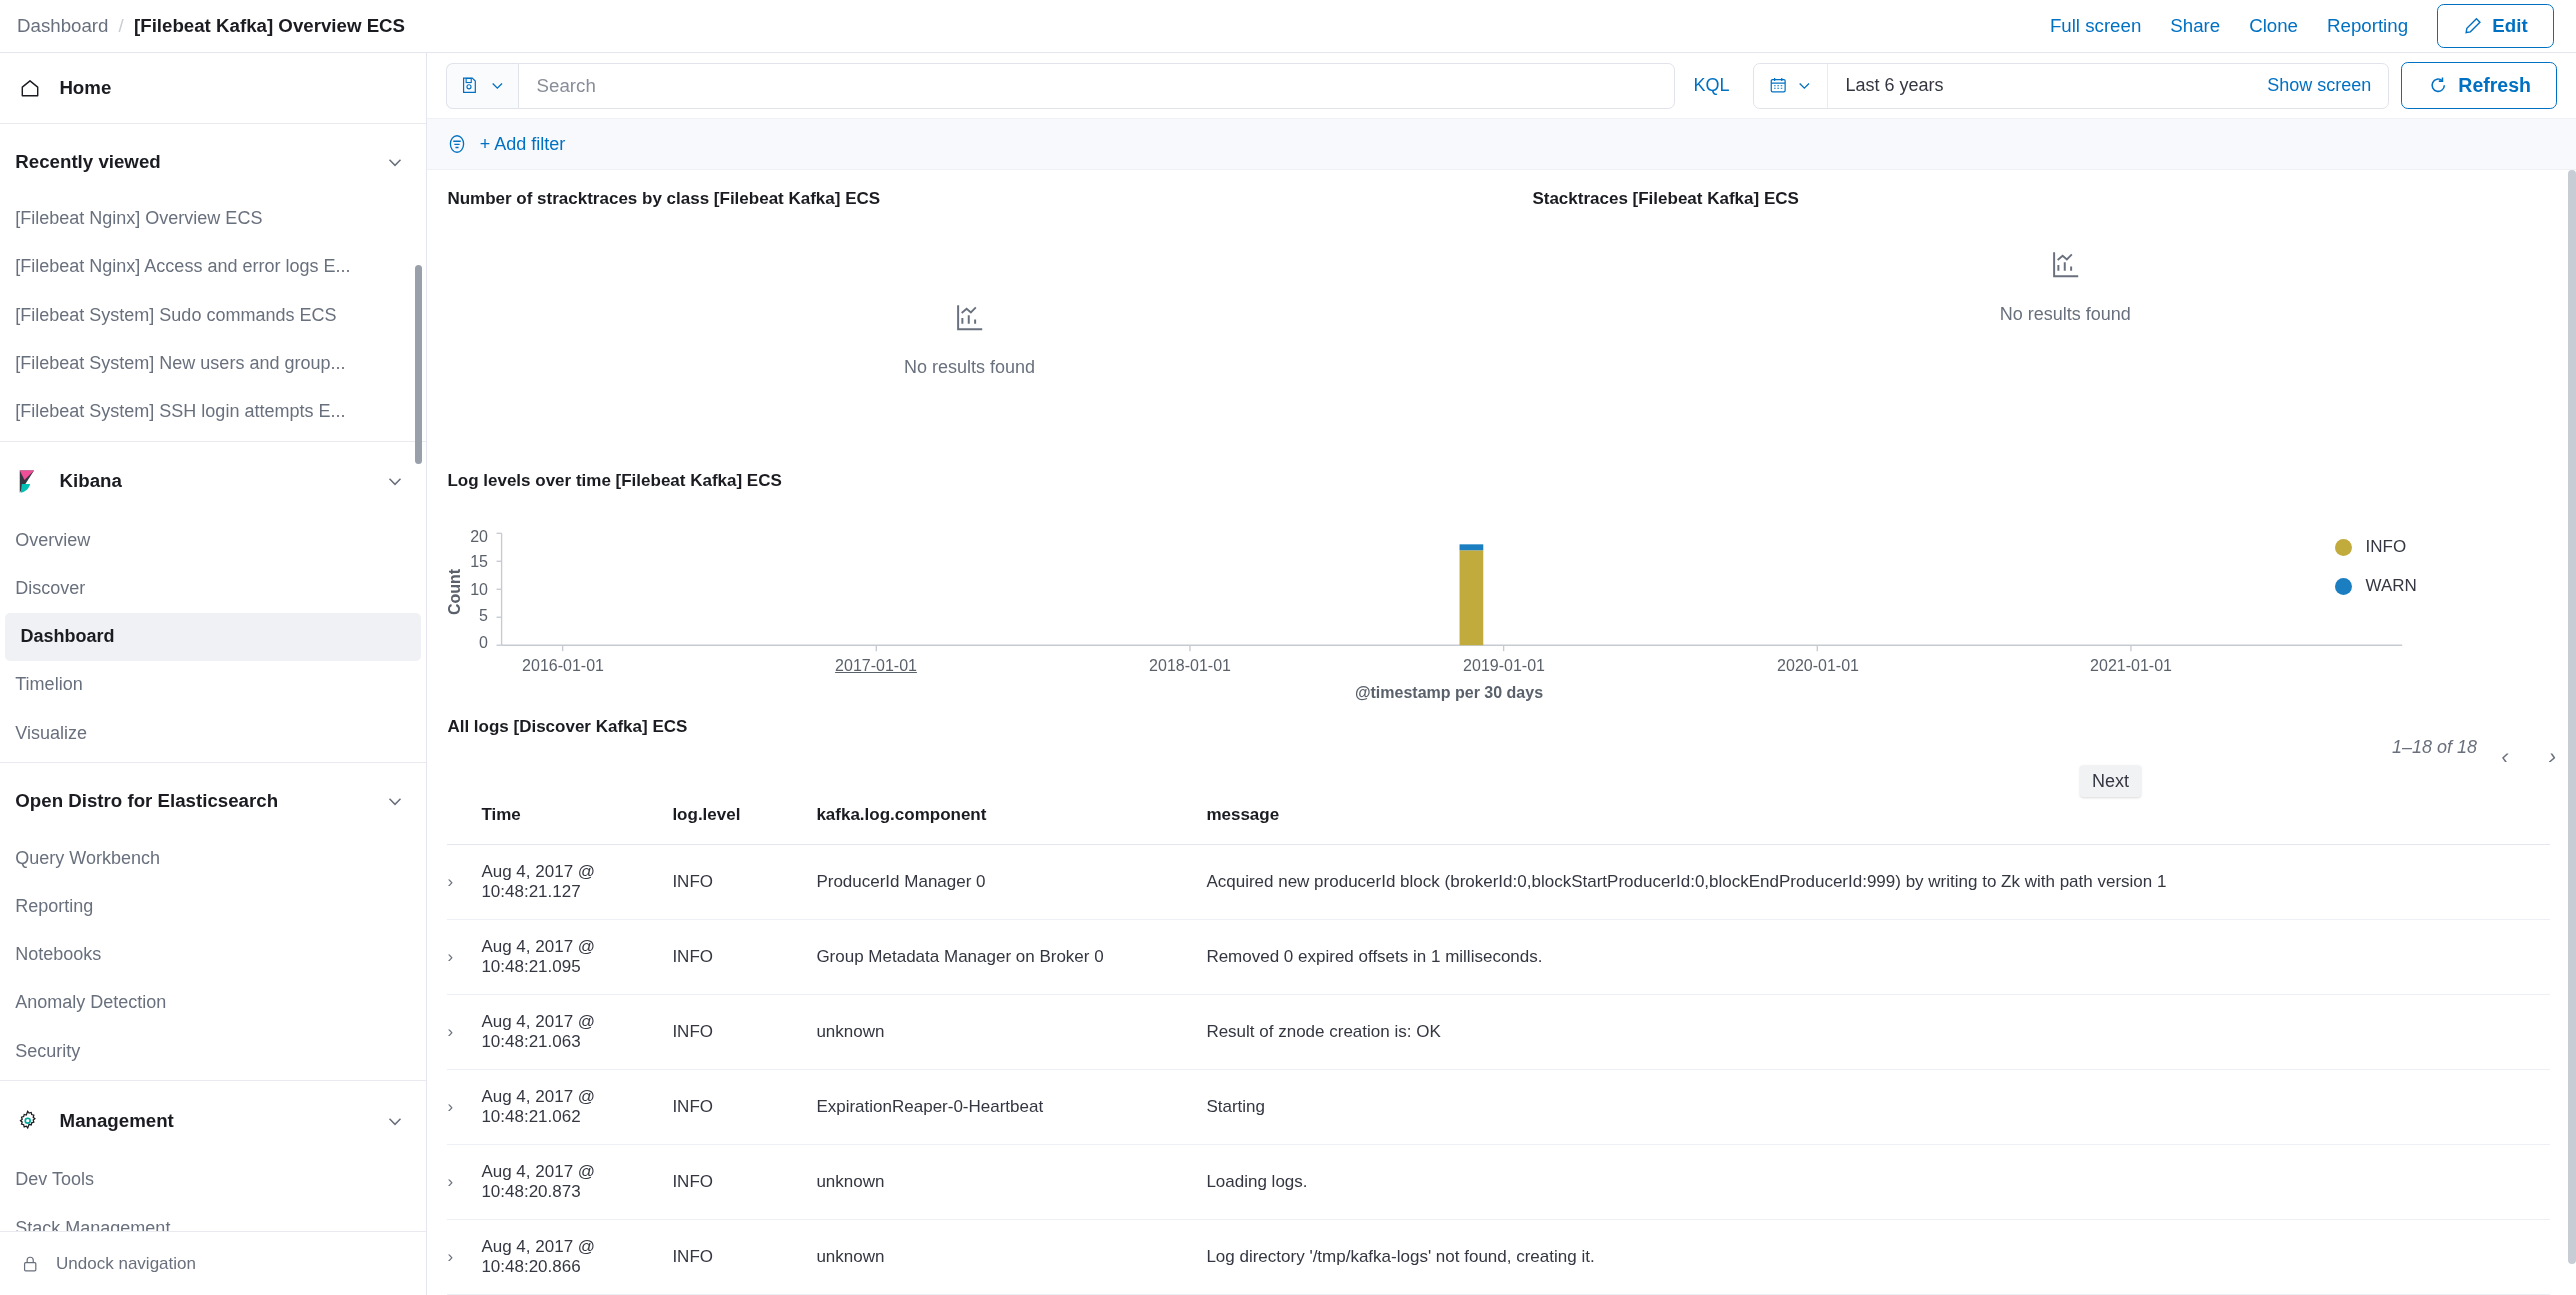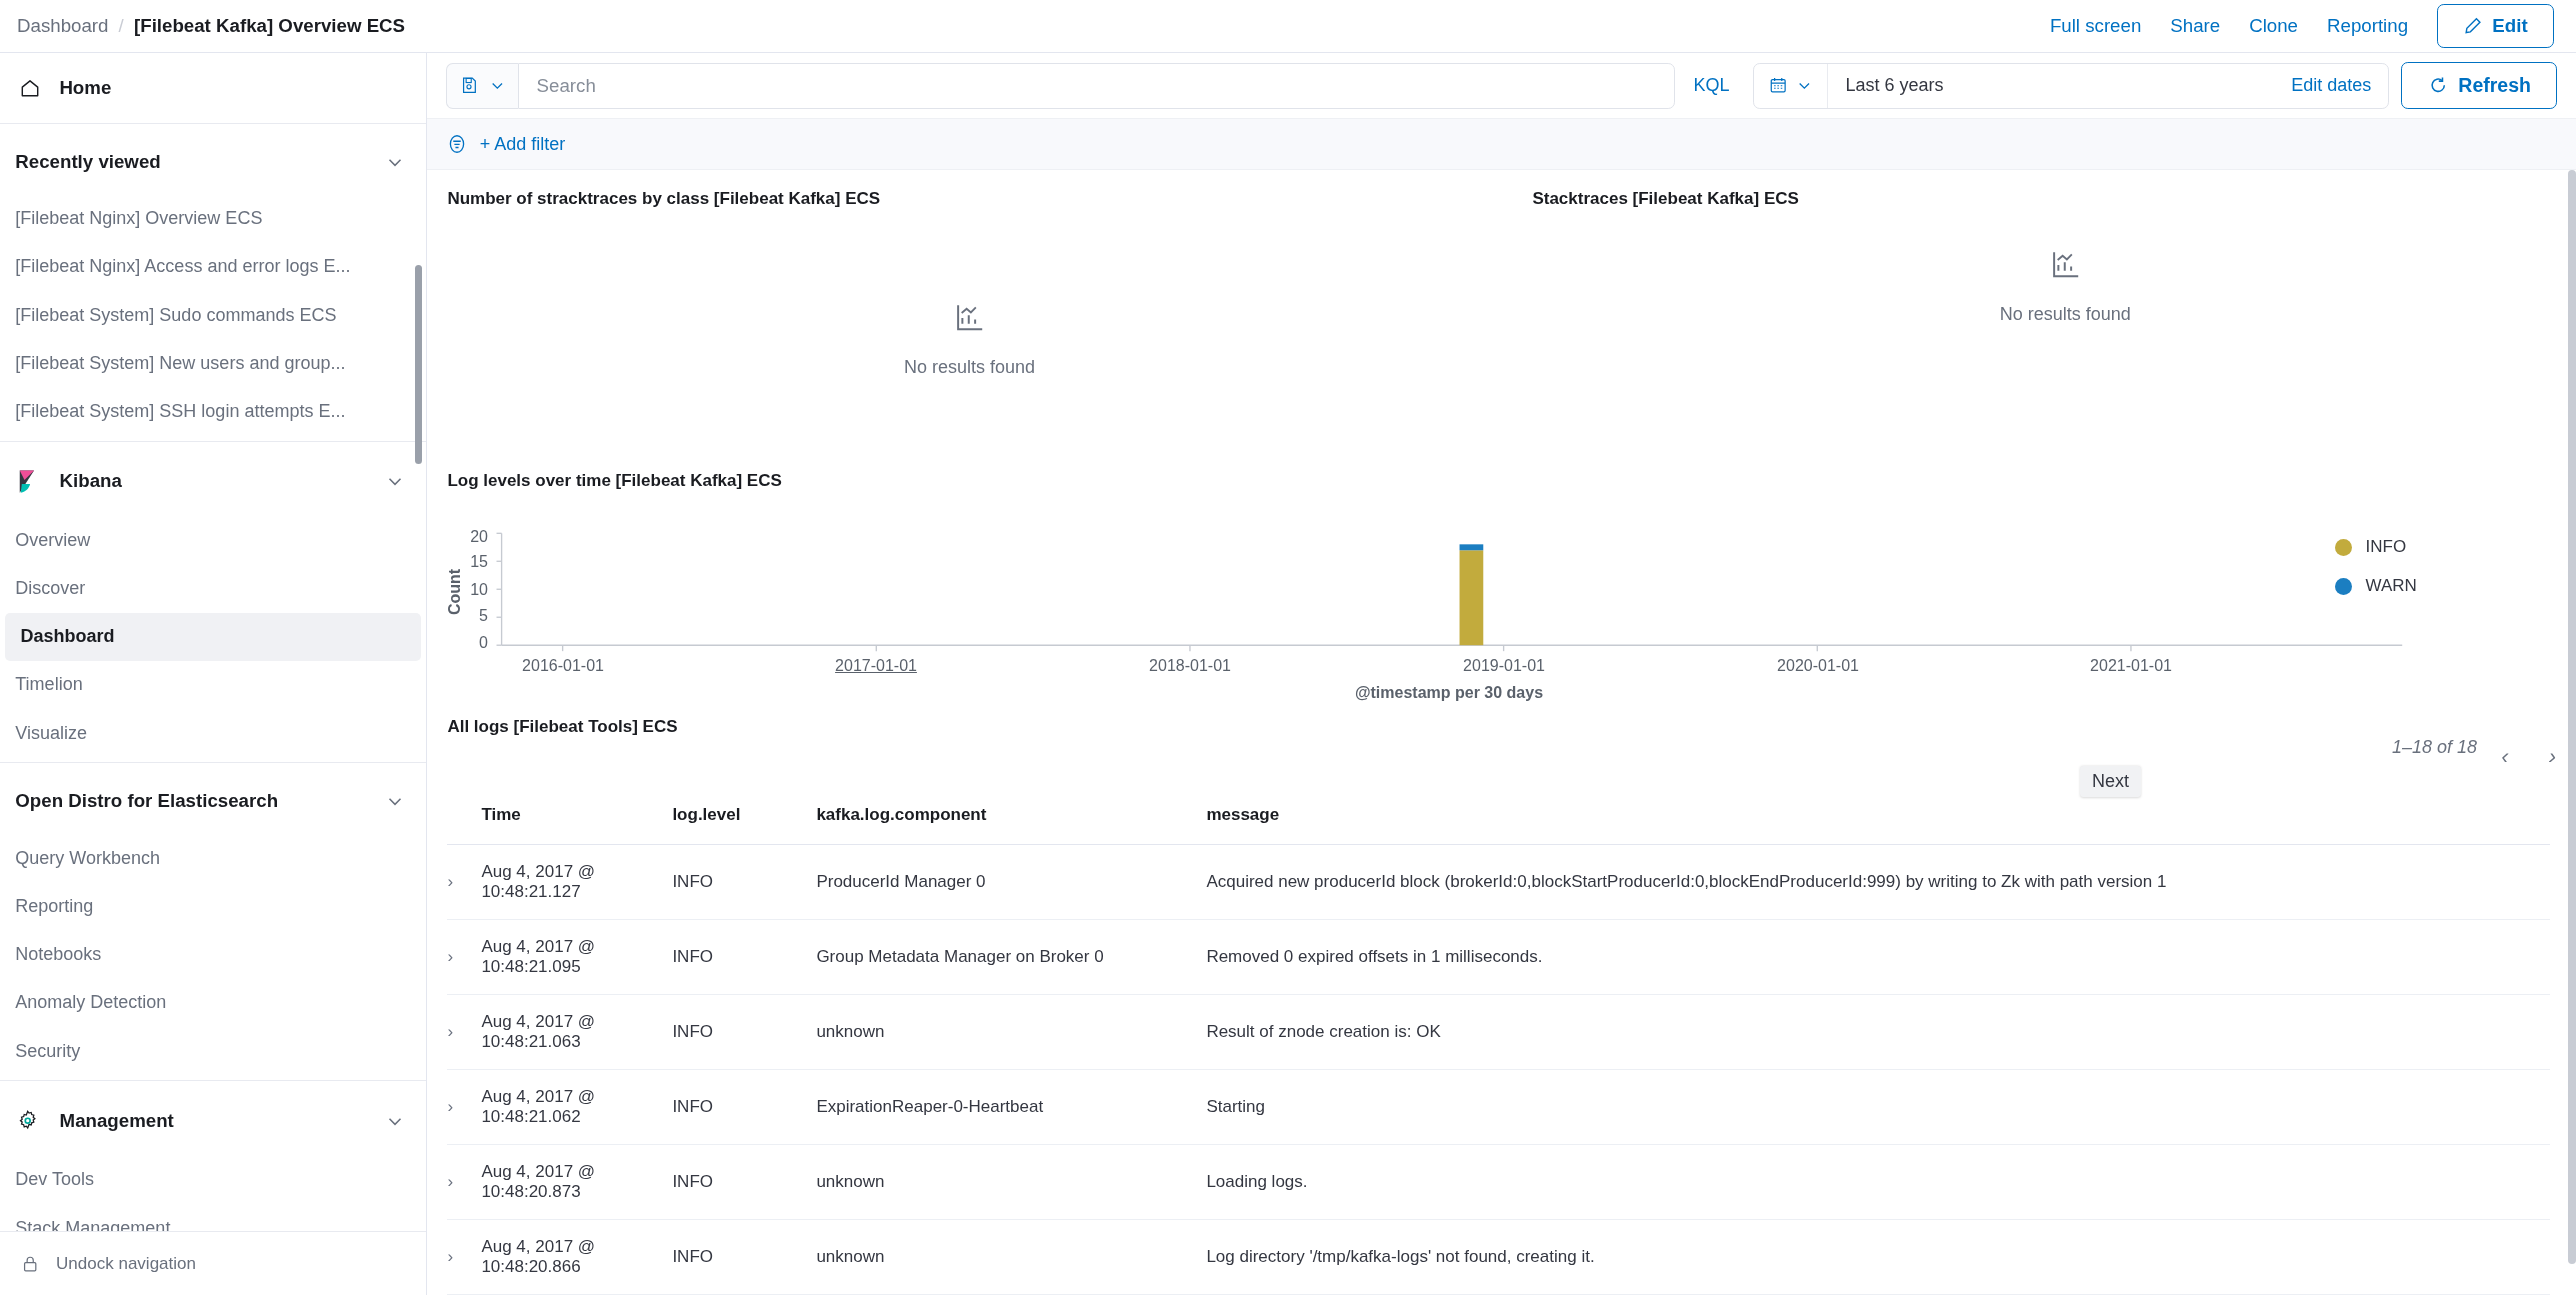--- a/index.html
+++ b/index.html
@@ -298,21 +298,21 @@
           <svg width="20.4" height="20.4" viewBox="0 0 20 20">
             <rect x="3.2" y="4.5" width="13.6" height="12" rx="1.2" fill="none" stroke="#0071c2" stroke-width="1.2"></rect>
             <path d="M3.2 8h13.6M6.5 3v3M13.5 3v3" stroke="#0071c2" stroke-width="1.2"></path>
             <path d="M6 10.5h1.5M9.2 10.5h1.5M12.5 10.5H14M6 13h1.5M9.2 13h1.5M12.5 13H14" stroke="#0071c2" stroke-width="1"></path>
           </svg>
           <svg width="18.7" height="18.7" viewBox="0 0 20 20">
             <path d="M5 8l5 5 5-5" fill="none" stroke="#0071c2" stroke-width="1.4"></path>
           </svg>
         </div>
         <span class="date-value">Last 6 years</span>
-        <span class="show-dates">Edit dates</span>
+        <span class="show-dates">Show screen</span>
       </div>
       <div class="refresh-btn">
         <svg width="20.4" height="20.4" viewBox="0 0 20 20">
           <path d="M16 10a6 6 0 11-2.2-4.6" fill="none" stroke="#0071c2" stroke-width="1.5"></path>
           <path d="M14.2 2.4v3.6h-3.6" fill="none" stroke="#0071c2" stroke-width="1.5"></path>
         </svg>
         <span>Refresh</span>
       </div>
     </div>
 
@@ -402,21 +402,21 @@
             </div>
             <div class="legend-row">
               <span class="legend-dot" style="background:#1b7ec1;"></span>
               <span>WARN</span>
             </div>
           </div>
         </div>
       </div>
 
       <div class="panel" style="left:0; top:530px; width:2149px; height:596px;">
-        <div class="panel-title" style="padding:17px 0 0 20.4px;">All logs [Filebeat Tools] ECS</div>
+        <div class="panel-title" style="padding:17px 0 0 20.4px;">All logs [Discover Kafka] ECS</div>
 
         <div class="pager">
           <span class="pager-count">1–18 of 18</span>
           <span class="pager-btn">‹</span>
           <span class="pager-btn">›</span>
         </div>
 
         <div class="tooltip" style="left:1653px; top:66px;">Next</div>
 
         <div style="position:absolute; left:20.4px; top:95px; width:2103px;">

